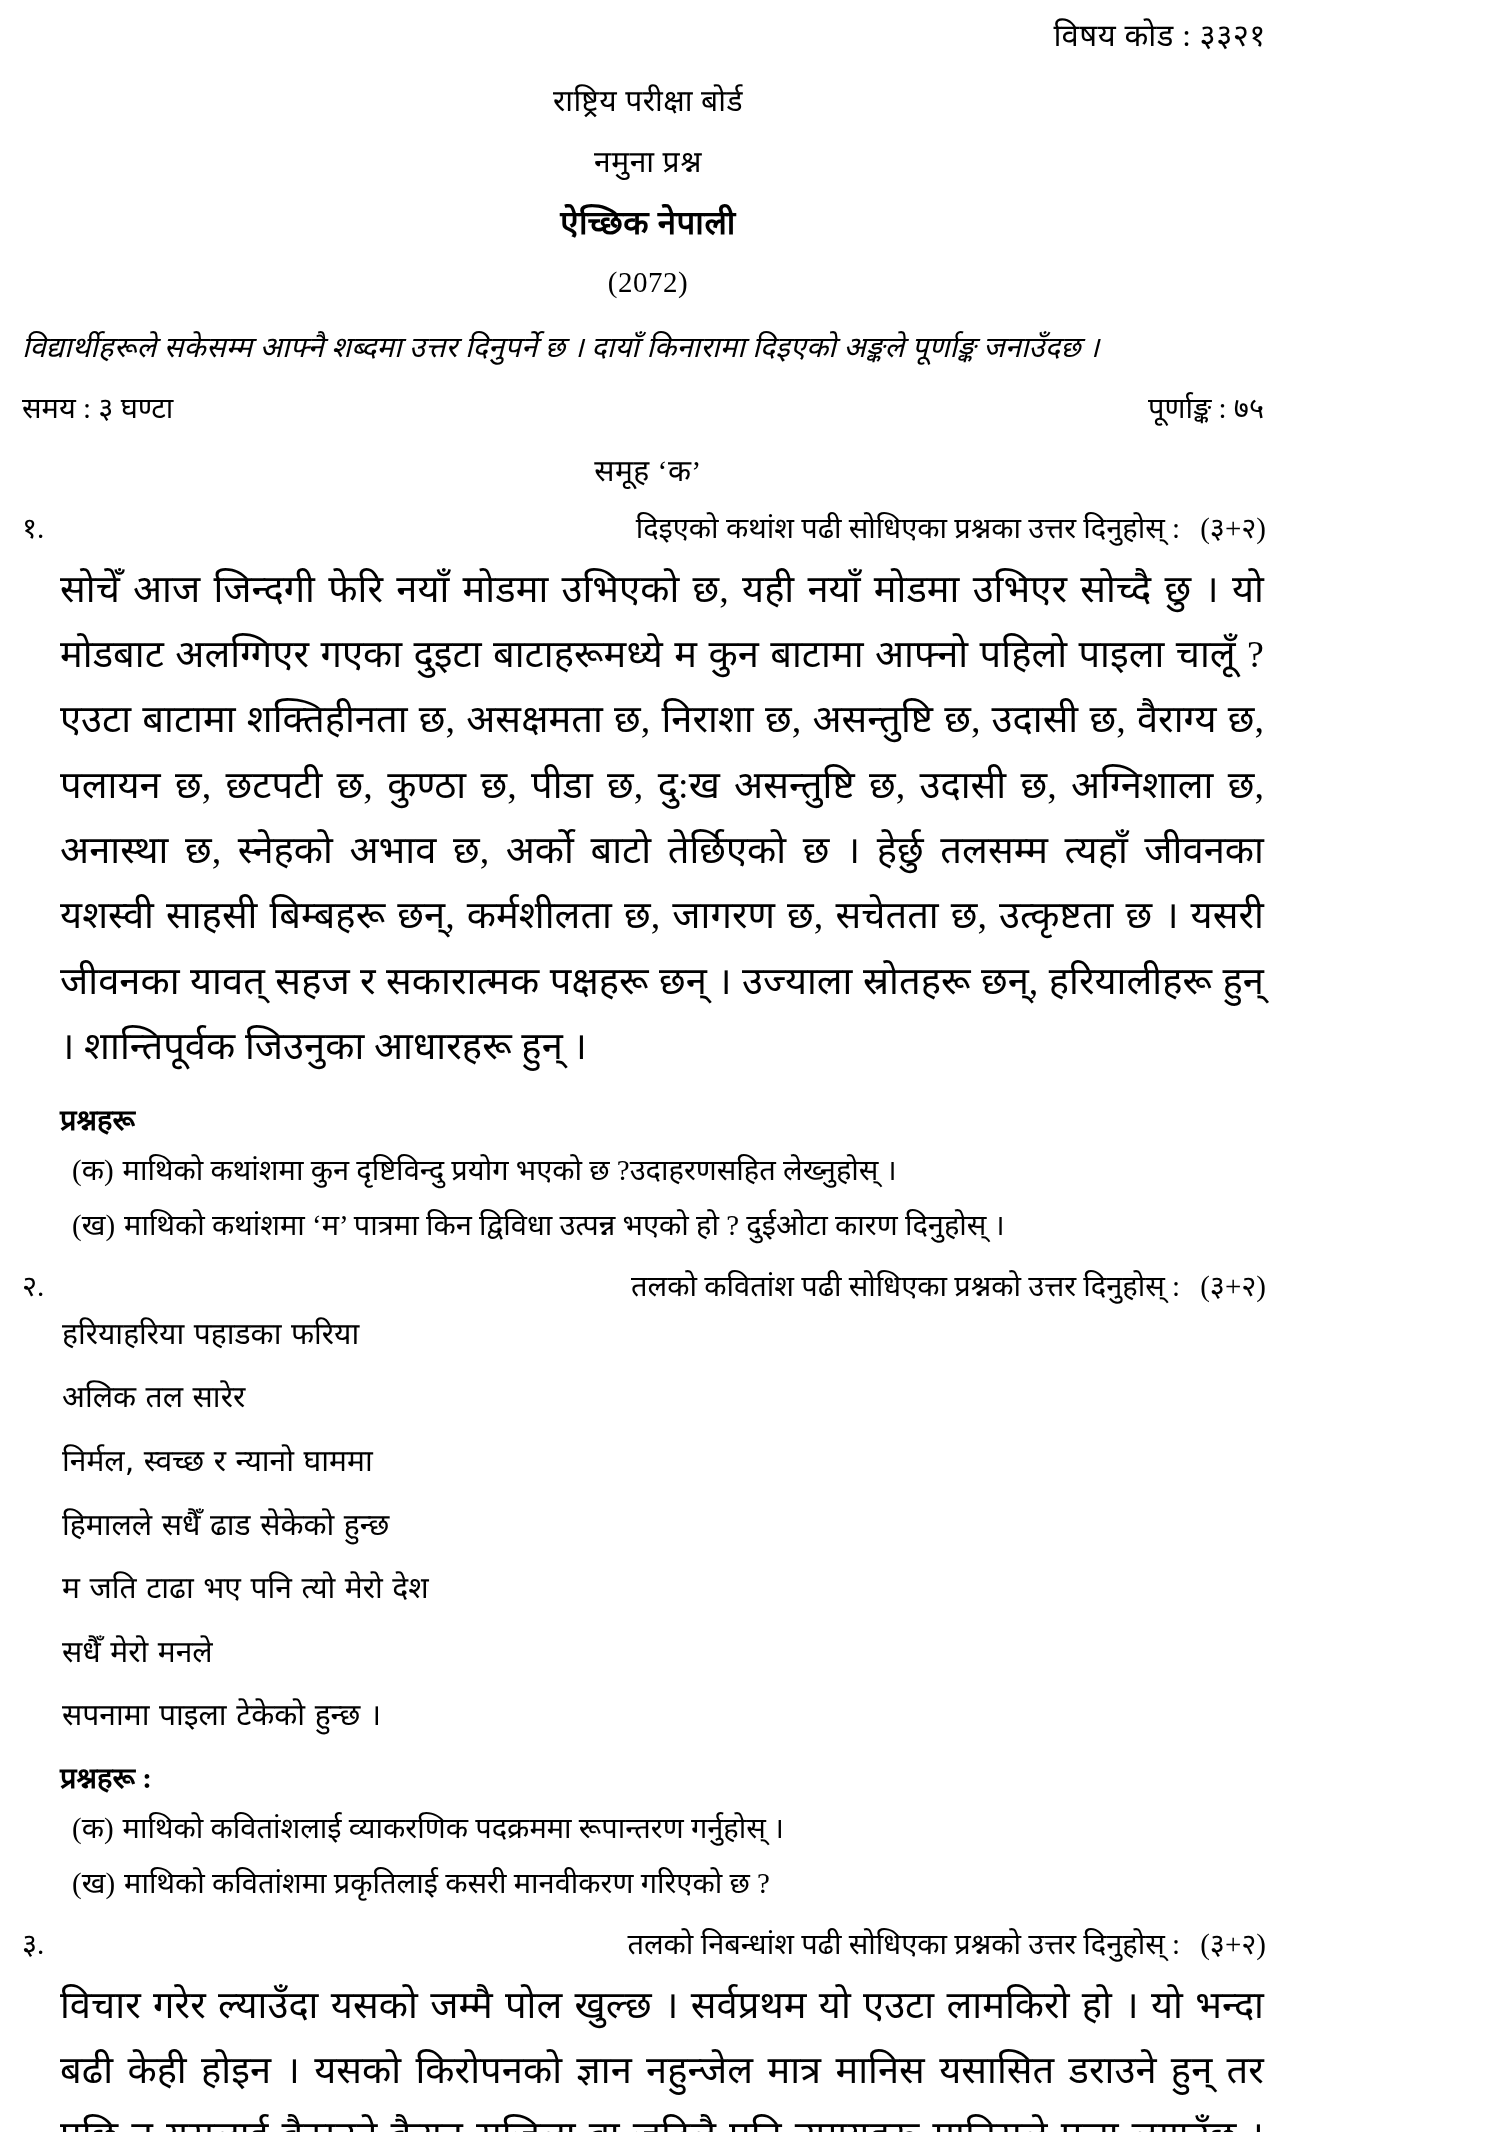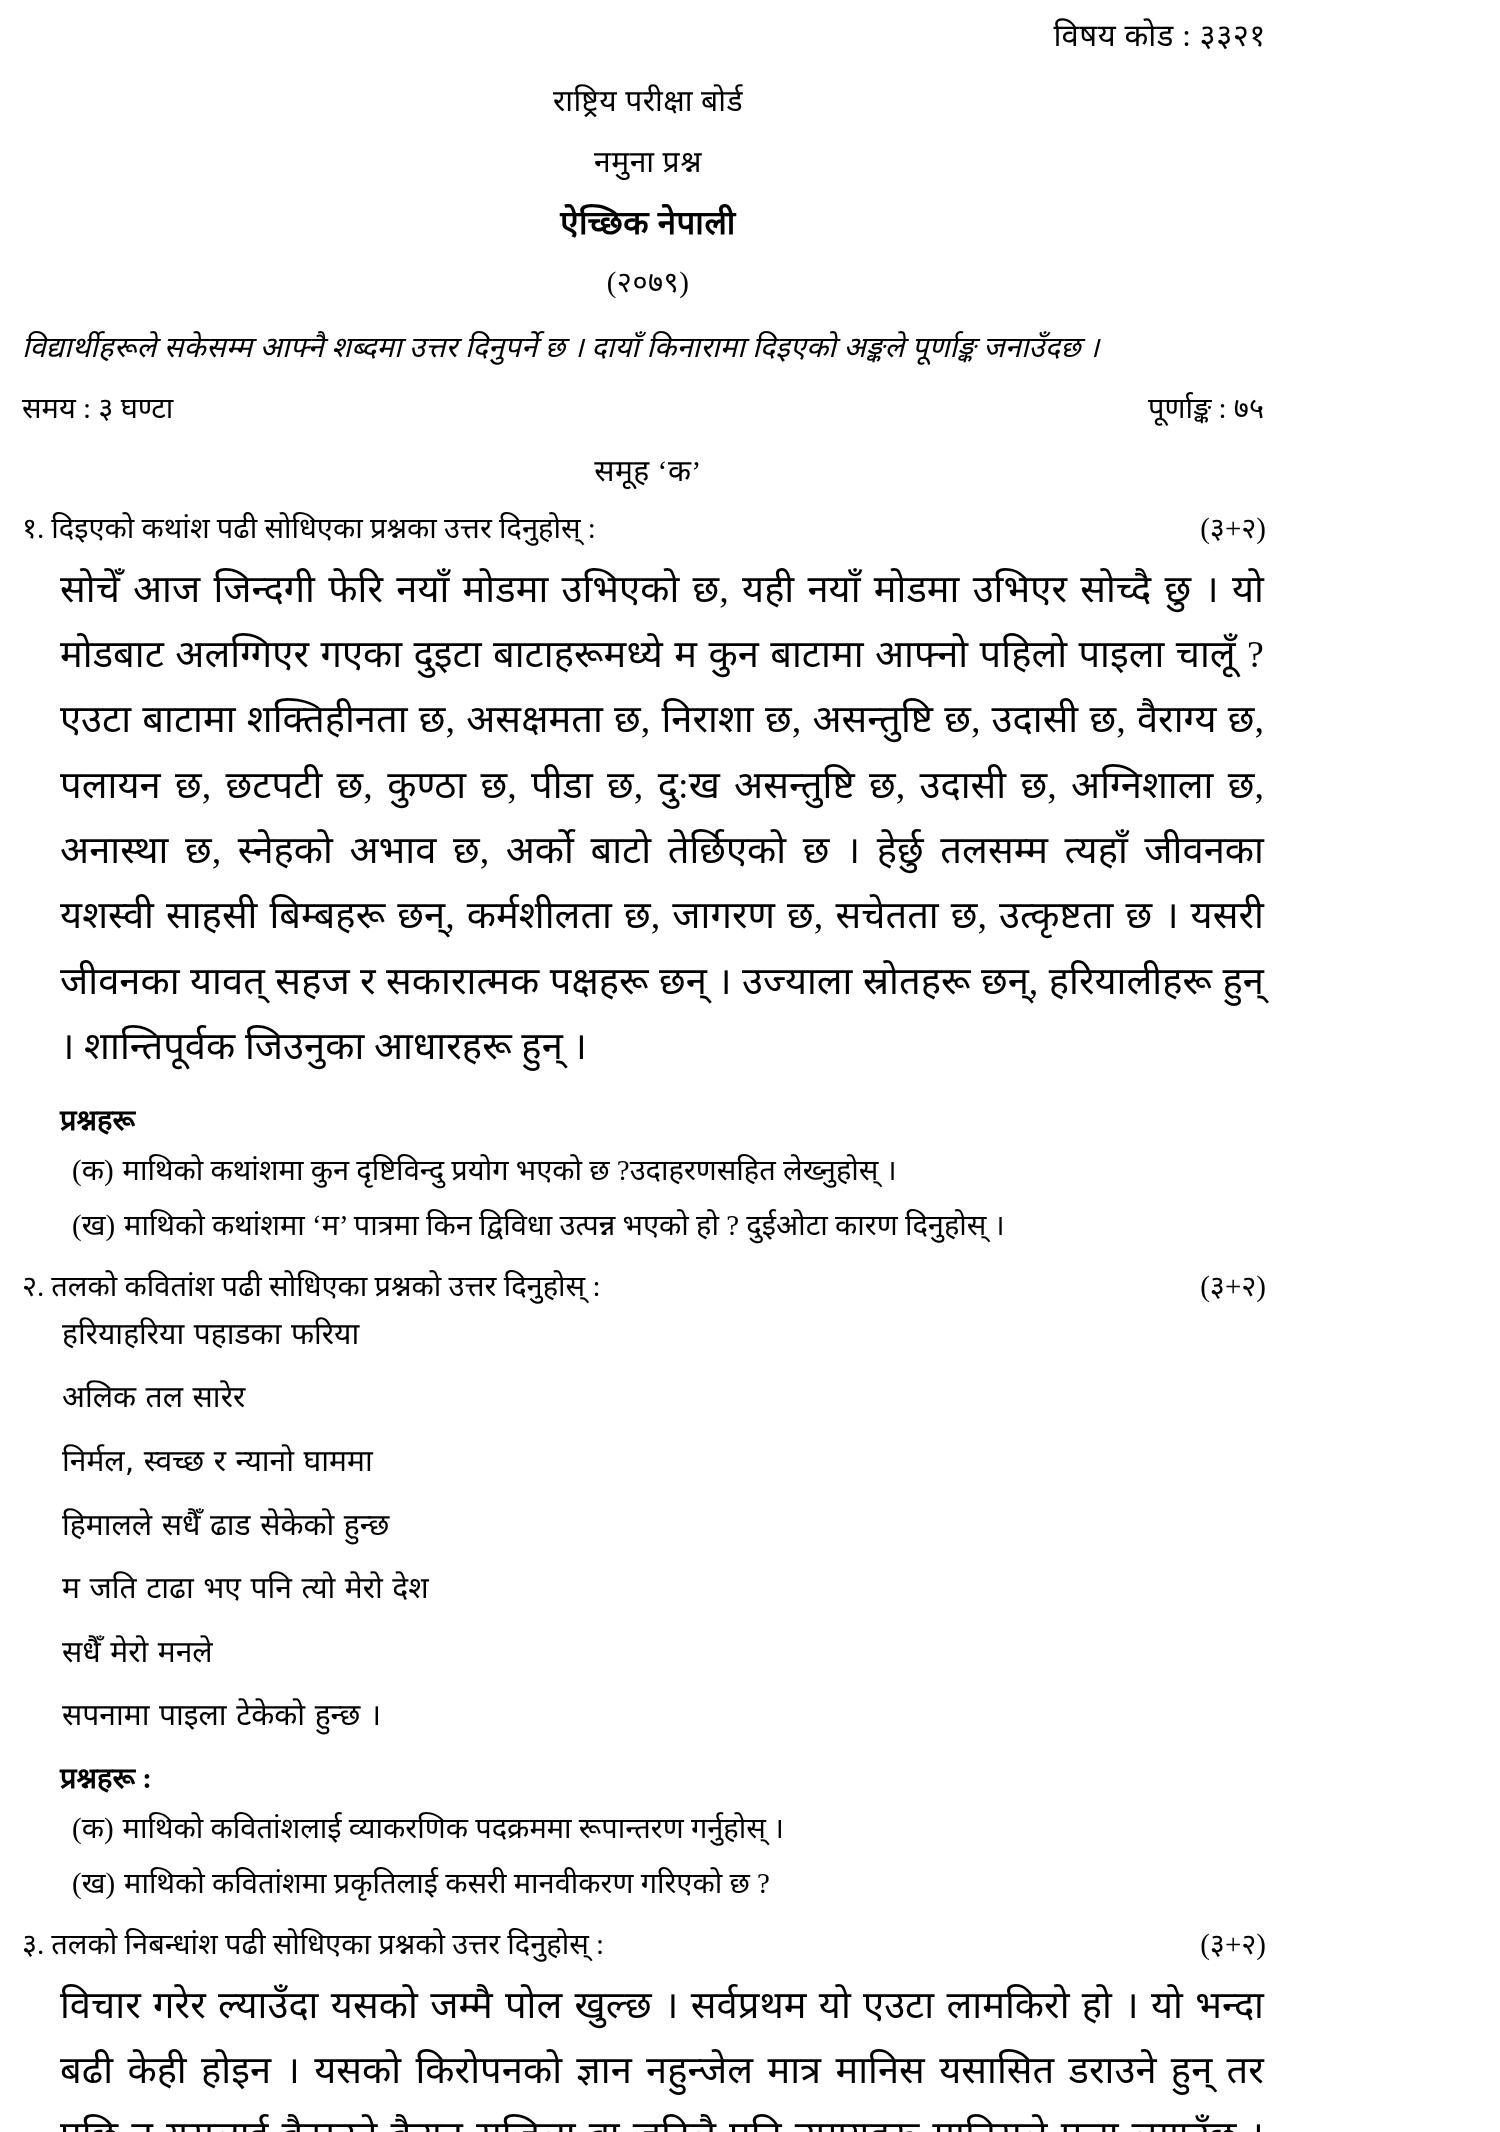--- a/index.html
+++ b/index.html
@@ -98,20 +98,21 @@
     align-items: baseline;
     font-size: 29px;
     line-height: 1.4;
   }
   .q-num {
     flex: 0 0 auto;
     padding-right: 7px;
   }
   .q-stem {
     flex: 1 1 auto;
+    text-align: right;
   }
   .q-marks {
     flex: 0 0 auto;
     padding-left: 20px;
     white-space: nowrap;
     padding-right: 8px;
   }
 
   .passage {
     font-size: 38px;
@@ -163,21 +164,21 @@
 <body>
 
 <div class="page">
 
   <div class="subject-code-row">विषय कोड : ३३२१</div>
 
   <div class="title-block">
     <div class="board-name">राष्ट्रिय परीक्षा बोर्ड</div>
     <div class="paper-kind">नमुना प्रश्न</div>
     <div class="paper-title">ऐच्छिक नेपाली</div>
-    <div class="paper-year">(२०७९)</div>
+    <div class="paper-year">(2072)</div>
   </div>
 
   <div class="instruction-line">विद्यार्थीहरूले सकेसम्म आफ्नै शब्दमा उत्तर दिनुपर्ने छ । दायाँ किनारामा दिइएको अङ्कले पूर्णाङ्क जनाउँदछ ।</div>
 
   <div class="meta-row">
     <div>समय : ३ घण्टा</div>
     <div>पूर्णाङ्क : ७५</div>
   </div>
 
   <div class="group-heading">समूह ‘क’</div>

